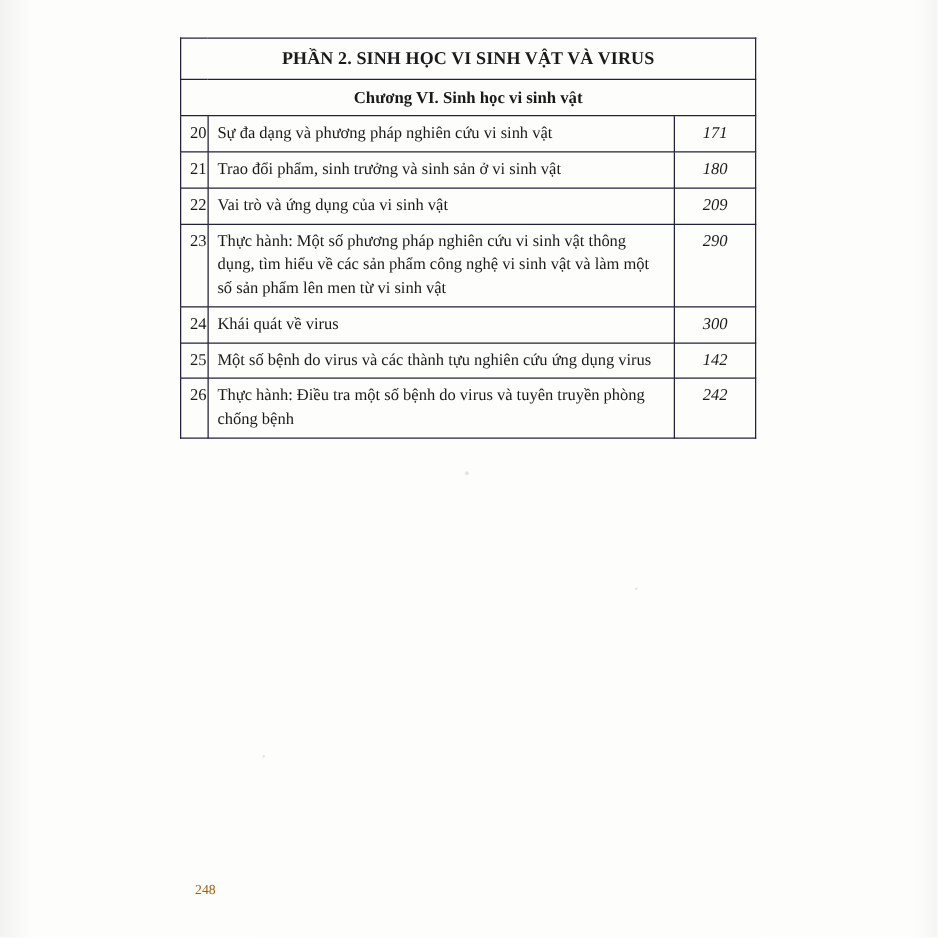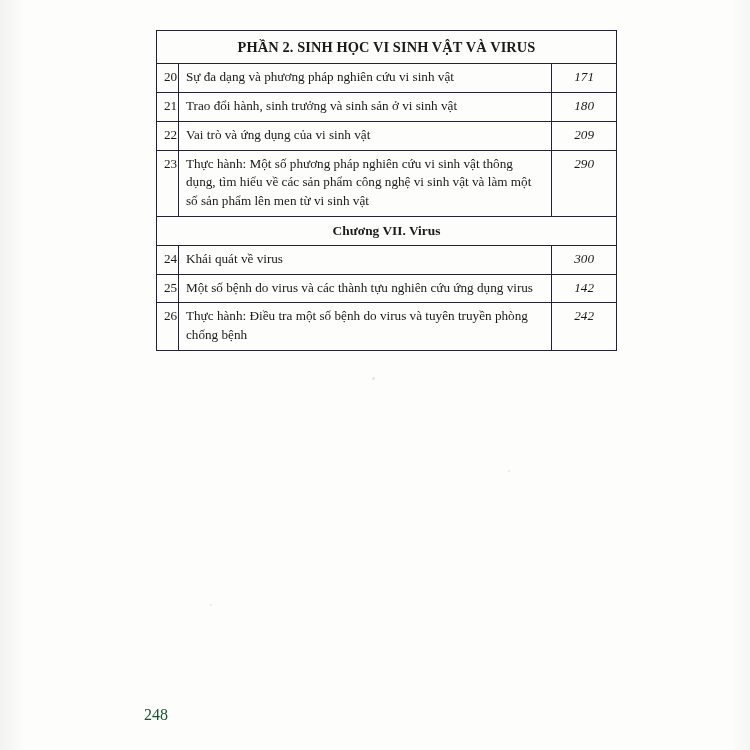--- a/index.html
+++ b/index.html
@@ -35,21 +35,21 @@
     content: "";
     position: absolute;
     right: 0; top: 0; bottom: 0;
     width: 18px;
     background: linear-gradient(to left, rgba(0,0,0,0.03), rgba(0,0,0,0));
     pointer-events: none;
   }
 
   .toc-table {
     position: absolute;
-    left: 156px;
+    left: 144px;
     top: 30px;
     width: 461px;
     border-collapse: collapse;
     table-layout: fixed;
     font-size: 13.2px;
     line-height: 1.42;
   }
   .toc-table td {
     border: 1px solid #22223a;
     padding: 4px 7px 5px 7px;
@@ -91,24 +91,24 @@
   .row-entry td {
     padding-top: 4px;
     padding-bottom: 5px;
   }
   .row-entry .col-title {
     text-align: left;
   }
 
   .page-number {
     position: absolute;
-    left: 144px;
+    left: 156px;
     top: 706px;
-    font-size: 16px;
-    color: #14532d;
+    font-size: 11px;
+    color: #a16207;
   }
 
   
   .speck {
     position: absolute;
     background: rgba(0,0,0,0.10);
     border-radius: 50%;
     pointer-events: none;
   }
 </style>
@@ -124,45 +124,45 @@
   <table class="toc-table">
     <colgroup>
       <col class="col-num">
       <col class="col-title">
       <col class="col-page">
     </colgroup>
     <tbody>
       <tr class="part-heading">
         <td colspan="3">PHẦN 2. SINH HỌC VI SINH VẬT VÀ VIRUS</td>
       </tr>
+      <tr class="chapter-heading">
+        <td colspan="3">Chương VI. Sinh học vi sinh vật</td>
+      </tr>
 
       <tr class="row-entry">
         <td class="col-num">20</td>
         <td class="col-title">Sự đa dạng và phương pháp nghiên cứu vi sinh vật</td>
         <td class="col-page">171</td>
       </tr>
       <tr class="row-entry">
         <td class="col-num">21</td>
-        <td class="col-title">Trao đổi hành, sinh trưởng và sinh sản ở vi sinh vật</td>
+        <td class="col-title">Trao đổi phẩm, sinh trưởng và sinh sản ở vi sinh vật</td>
         <td class="col-page">180</td>
       </tr>
       <tr class="row-entry">
         <td class="col-num">22</td>
         <td class="col-title">Vai trò và ứng dụng của vi sinh vật</td>
         <td class="col-page">209</td>
       </tr>
       <tr class="row-entry">
         <td class="col-num">23</td>
         <td class="col-title">Thực hành: Một số phương pháp nghiên cứu vi sinh vật thông dụng, tìm hiểu về các sản phẩm công nghệ vi sinh vật và làm một số sản phẩm lên men từ vi sinh vật</td>
         <td class="col-page">290</td>
       </tr>
 
-      <tr class="chapter-heading">
-        <td colspan="3">Chương VII. Virus</td>
-      </tr>
 
       <tr class="row-entry">
         <td class="col-num">24</td>
         <td class="col-title">Khái quát về virus</td>
         <td class="col-page">300</td>
       </tr>
       <tr class="row-entry">
         <td class="col-num">25</td>
         <td class="col-title">Một số bệnh do virus và các thành tựu nghiên cứu ứng dụng virus</td>
         <td class="col-page">142</td>

